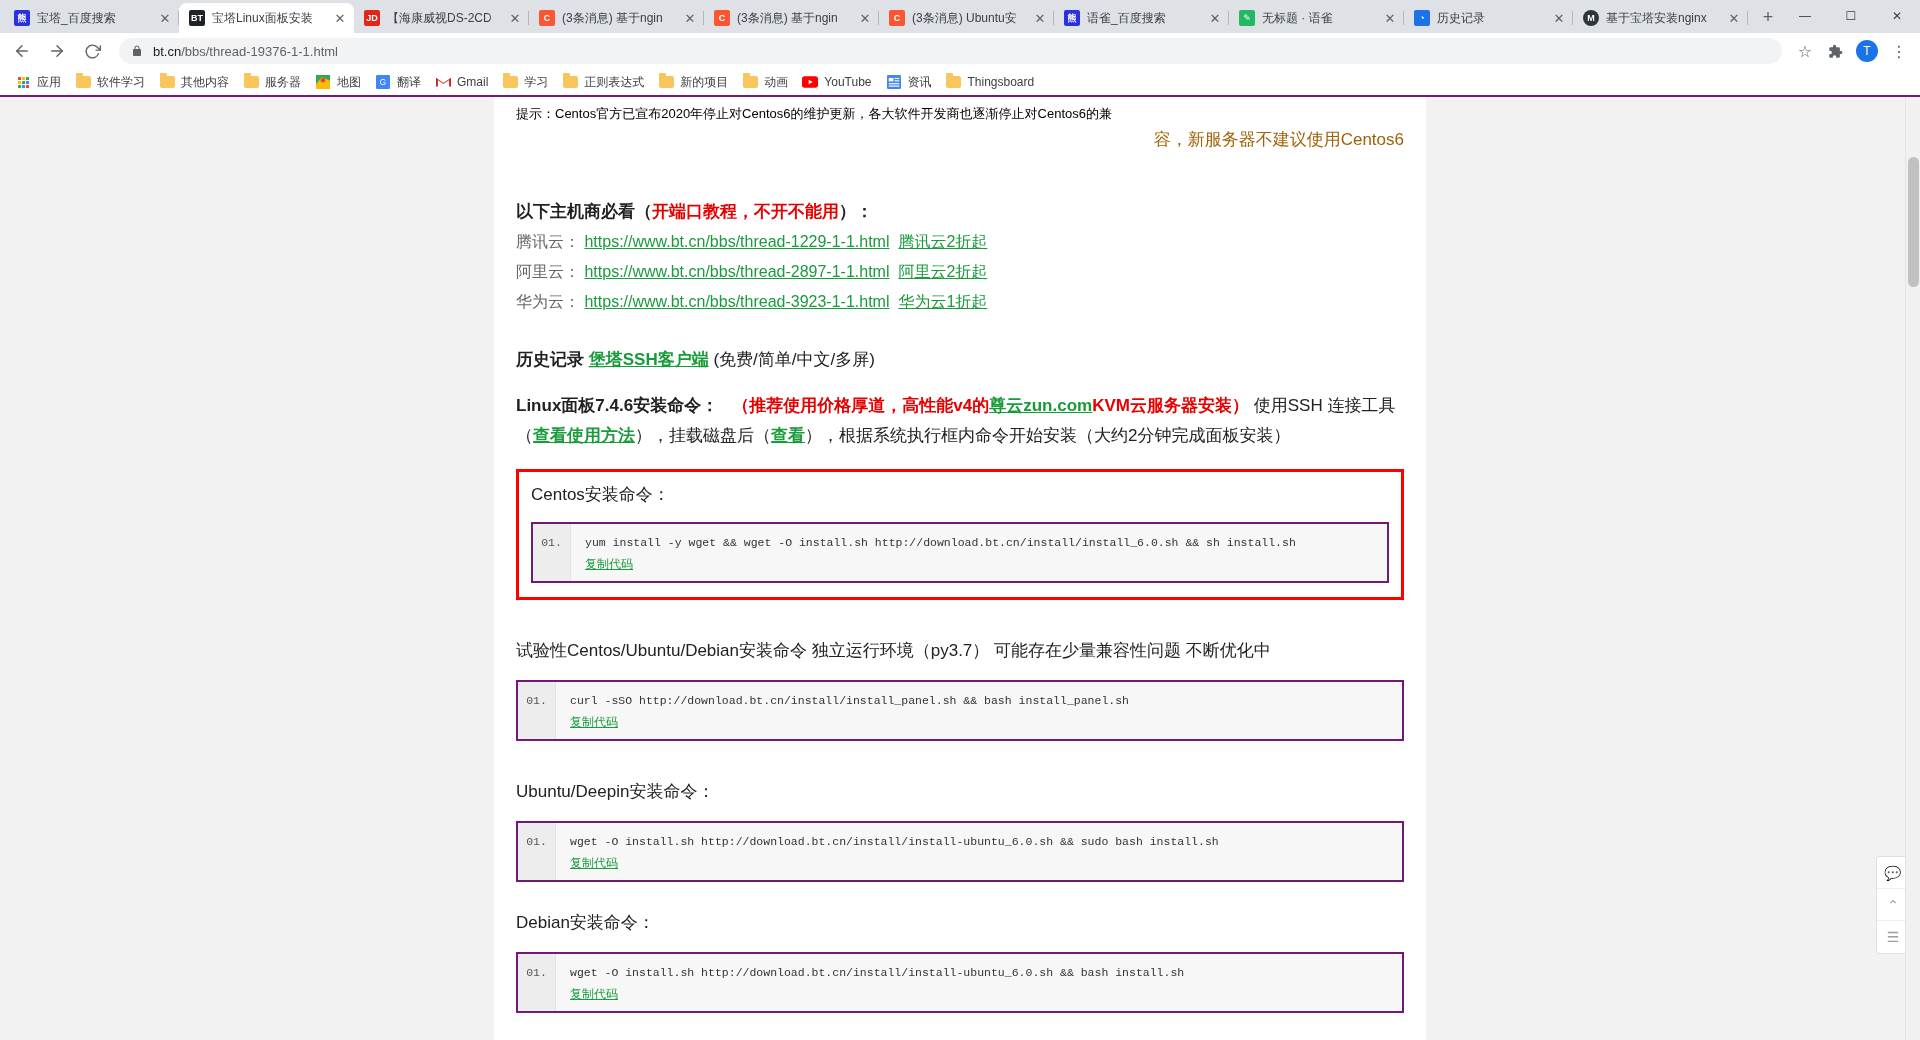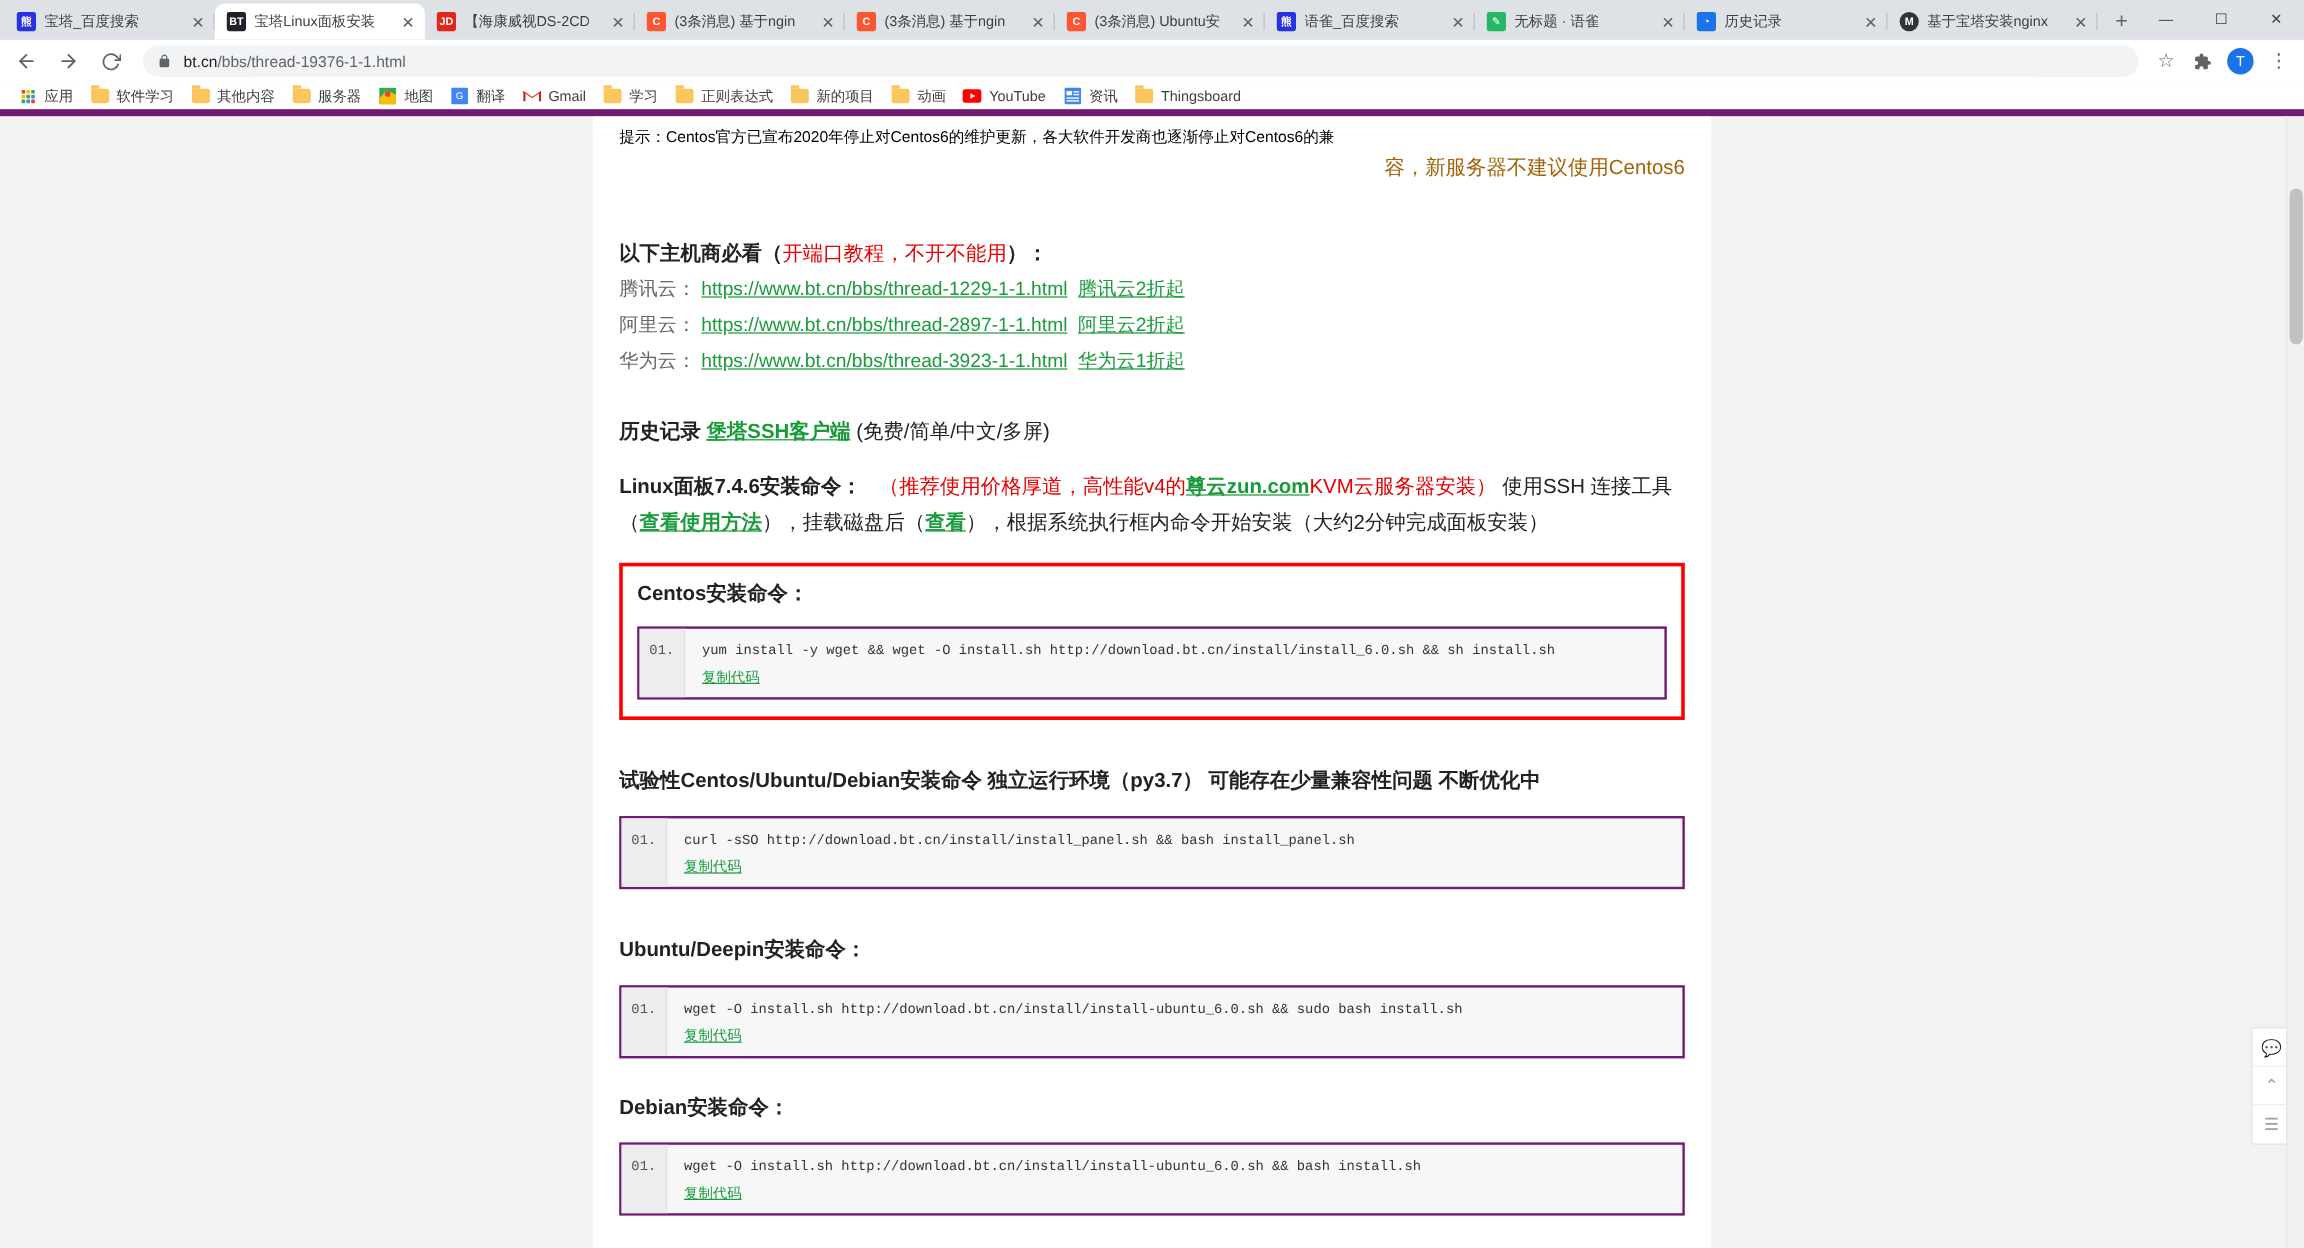--- a/index.html
+++ b/index.html
@@ -85,21 +85,21 @@
   .tb-right { display:flex; align-items:center; }
   .tb-icon { width:26px; height:26px; display:flex; align-items:center; justify-content:center; color:#5f6368; margin-left:4px;}
   .avatar {
     width: 22px; height: 22px; border-radius: 50%; background:#1a73e8; color:#fff;
     display:flex; align-items:center; justify-content:center; font-size:12px; margin-left:8px; margin-right:4px;
   }
 
   
   .bookmarks {
     height: 28px; background:#ffffff; display:flex; align-items:center;
-    padding: 0 8px; flex: 0 0 28px; border-bottom: 6px solid #701a75;
+    padding: 0 8px; flex: 0 0 28px; border-bottom: 2px solid #701a75;
   }
   .bm { display:flex; align-items:center; padding: 2px 7px; font-size:12px; color:#3c4043; white-space:nowrap; }
   .bm .bmicon { width:16px; height:16px; margin-right:6px; display:flex; align-items:center; justify-content:center; font-size:10px; }
   .folder { width:15px; height:12px; background:#f8c65c; border-radius:1px 2px 2px 2px; position:relative; }
   .folder::before { content:""; position:absolute; top:-3px; left:0; width:7px; height:3px; background:#f8c65c; border-radius:1px 1px 0 0;}
   .gridicon { display:grid; grid-template-columns:repeat(3,3px); grid-template-rows:repeat(3,3px); gap:1px; }
   .gridicon i { display:block; width:3px; height:3px; border-radius:0.5px; }
 
   
   .viewport {
@@ -118,21 +118,21 @@
   .p-cut {
     font-size: 13px; color:#000000; line-height: 30px;
     height: 26px; overflow: hidden; margin-top: 0;
   }
   .p-line { font-size:17px; color:#a16207; line-height:30px;text-align:right; }
   .spacer-lg { height: 42px; }
   .spacer-md { height: 28px; }
   .spacer-sm { height: 16px; }
 
   .h-bold { font-size:17px; font-weight:bold; color:#222; line-height:30px; }
-  .red-b { color:#e60000; font-weight:normal;margin-top:32px; }
+  .red-b { color:#e60000; font-weight:bold;margin-top:32px; }
   .lnk { color:#1a9b3c; text-decoration: underline; }
   .lnk-b { color:#169b38; text-decoration: underline; font-weight:bold; }
   .gray-label { color:#666; }
 
   .host-row { font-size:16px; line-height:30px; color:#666; }
 
   
   .codebox {
     border: 2px solid #701a75;
     background: #f7f7f7;
@@ -145,21 +145,21 @@
     font-family: "Liberation Mono", "DejaVu Sans Mono", monospace;
     font-size: 11.5px; color:#555; padding-top: 12px; text-align:center;
   }
   .code-body { flex:1 1 auto; padding: 12px 12px 8px 14px; }
   .code-line {
     font-family: "Liberation Mono", "DejaVu Sans Mono", monospace;
     font-size: 11.5px; color:#333; white-space: pre; line-height: 14px;
   }
   .copy-link { font-size: 12px; color:#1a9b3c; margin-top: 6px; display:inline-block; }
 
-  .sec-title { font-size:17px; font-weight:bold; color:#222; line-height:30px; margin-top: 36px; }
+  .sec-title { font-size:17px; font-weight:normal; color:#222; line-height:30px; margin-top: 36px; }
   .sec-title.first { margin-top: 0; }
 
   
   .redbox {
     border: 3px solid #ff0000;
     margin-top: 18px;
     padding: 8px 12px 14px 12px;
   }
   .redbox .sec-title { margin-top: 0; }
   .redbox .codebox { margin-top: 12px; }

